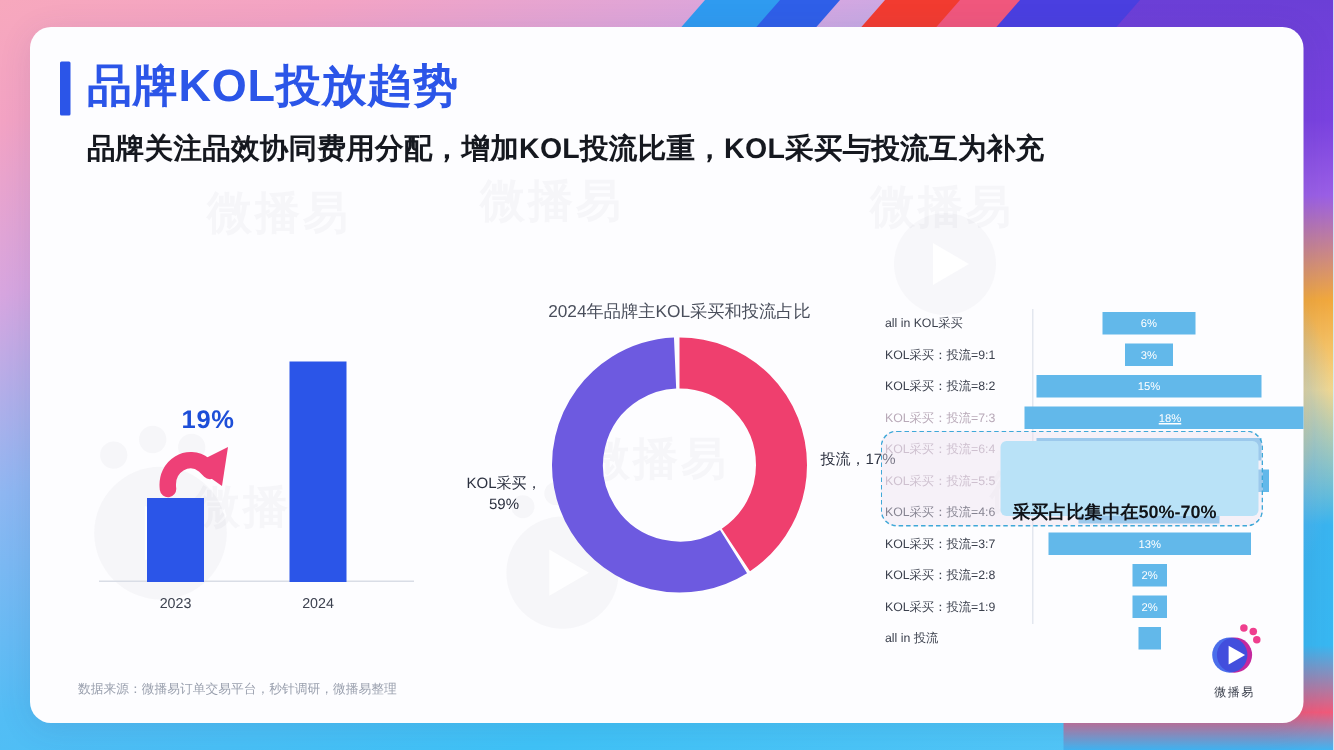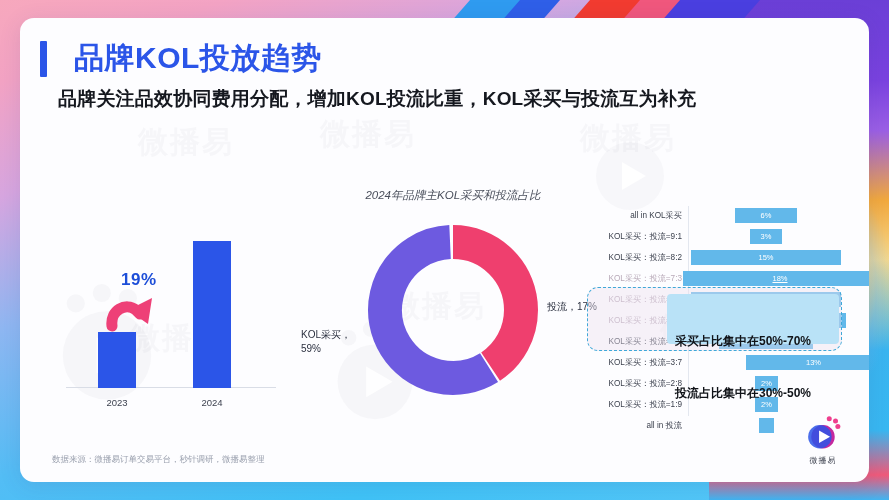--- a/index.html
+++ b/index.html
@@ -96,21 +96,20 @@
     border-radius: 1px;
   }
   #page-title {
     position: absolute;
     left: 38px; top: 20px;
     font-size: 30px;
     font-weight: 700;
     color: #2b55e8;
     letter-spacing: 0.5px;
     line-height: 40px;
-    margin-left: 16px;
   }
   #subtitle {
     position: absolute;
     left: 38px; top: 68px;
     font-size: 19px;
     font-weight: 700;
     color: #15181f;
     letter-spacing: 0.2px;
     white-space: nowrap;
   }
@@ -161,30 +160,30 @@
     left: 55px; top: 50px;
     font-size: 17px;
     font-weight: 700;
     color: #1d4ed8;
     letter-spacing: 0.5px;
   }
   #growth-arrow { position: absolute; left: 40px; top: 72px; }
 
   
   #panel-donut { left: 288px; top: 150px; width: 290px; height: 270px; }
-  #donut-title { position: absolute; left: 0; top: 20px; width: 290px; font-style: italic; }
+  #donut-title { position: absolute; left: 0; top: 32px; width: 290px; }
   #donut-wrap { position: absolute; left: 55px; top: 52px; width: 180px; height: 180px; }
   .donut-lab {
     position: absolute;
     font-size: 10px;
     color: #2c3140;
     line-height: 14px;
     white-space: nowrap;
   }
-  #lab-kol { left: -62px; top: 108px; text-align: left; width: 70px; }
+  #lab-kol { left: -62px; top: 96px; text-align: center; width: 70px; }
   #lab-tou { left: 184px; top: 80px; }
 
   
   #panel-funnel { left: 575px; top: 150px; width: 262px; height: 270px; }
   #funnel-title { position: absolute; left: -18px; top: 14px; width: 280px; }
   #funnel-body {
     position: absolute;
     left: 0; top: 38px;
     width: 262px; height: 210px;
   }
@@ -197,21 +196,20 @@
   .f-row {
     position: relative;
     height: 21px;
     width: 262px;
   }
   .f-label {
     position: absolute;
     right: 175px;
     top: 4px;
     width: 92px;
-    text-align: right;
     font-size: 8.2px;
     color: #3a3f4c;
     white-space: nowrap;
   }
   .f-bar-zone {
     position: absolute;
     left: 98px; top: 2px;
     width: 164px; height: 17px;
   }
   .f-bar {
@@ -395,21 +393,21 @@
         </div>
         <div class="f-row">
           <div class="f-label">KOL采买：投流=4:6</div>
           <div class="f-bar-zone">
               <div class="f-bar" style="left:26px; width:94px;">9%</div>
             </div>
         </div>
         <div class="f-row">
           <div class="f-label">KOL采买：投流=3:7</div>
           <div class="f-bar-zone">
-              <div class="f-bar" style="left:6px; width:135px;margin-left:47px;">13%</div>
+              <div class="f-bar" style="left:6px; width:135px;">13%</div>
             </div>
         </div>
         <div class="f-row">
           <div class="f-label">KOL采买：投流=2:8</div>
           <div class="f-bar-zone">
               <div class="f-bar" style="left:62px; width:23px;">2%</div>
             </div>
         </div>
         <div class="f-row">
           <div class="f-label">KOL采买：投流=1:9</div>
@@ -420,21 +418,20 @@
         <div class="f-row">
           <div class="f-label">all in 投流</div>
           <div class="f-bar-zone">
               <div class="f-bar" style="left:66px; width:15px;"></div>
             </div>
         </div>
 
         <div id="funnel-highlight"></div>
         <div id="callout">
           <div class="callout-line">采买占比集中在50%-70%</div>
-          <div class="callout-line">投流占比集中在30%-50%</div>
         </div>
       </div>
     </div>
 
     <div id="footer-source">数据来源：微播易订单交易平台，秒针调研，微播易整理</div>
 
     <div id="logo">
       <svg width="40" height="36" viewBox="0 0 50 46">
         <circle cx="25" cy="29" r="15" fill="#c4289e"></circle>
         <circle cx="21" cy="29" r="15" fill="#2b55e8" opacity="0.85"></circle>

